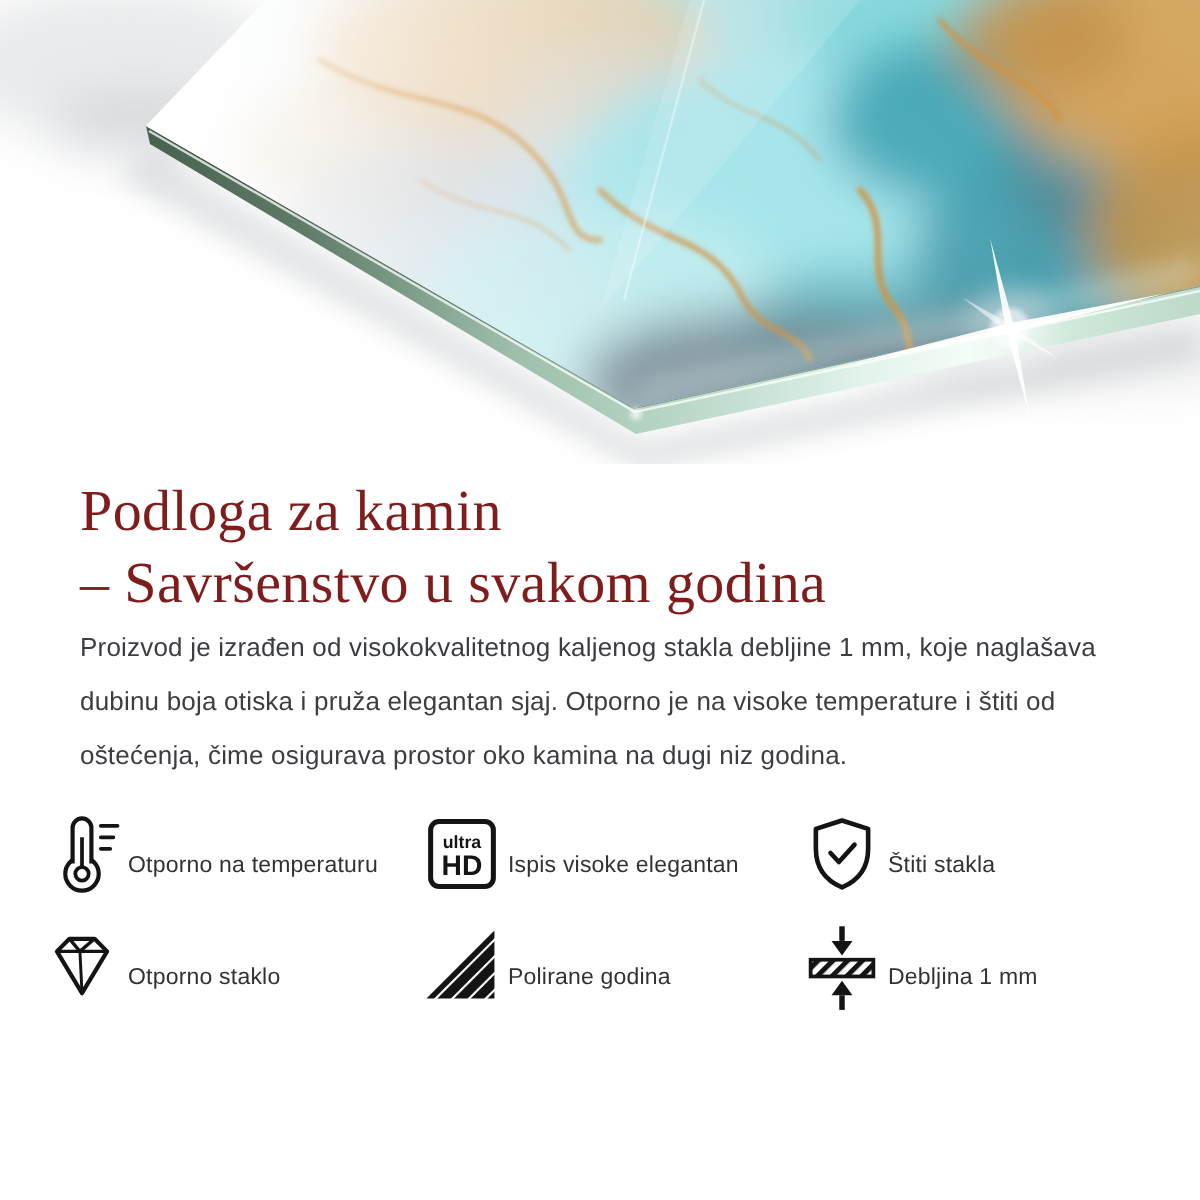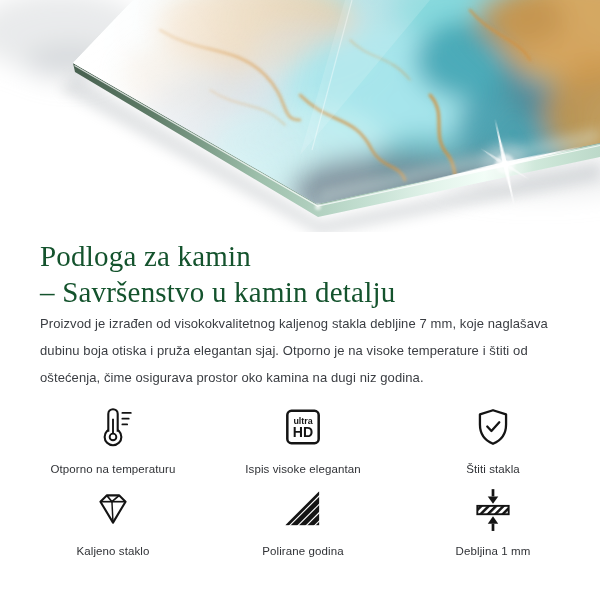--- a/index.html
+++ b/index.html
@@ -6,32 +6,32 @@
   body{
     width:600px;height:600px;background:#ffffff;overflow:hidden;
     font-family:"Liberation Sans","DejaVu Sans",sans-serif;
     -webkit-font-smoothing:antialiased;
   }
   .hero{position:absolute;top:0;left:0;width:600px;height:232px;}
   .content{position:absolute;top:232px;left:0;width:600px;padding:6px 0 0 0;}
   .page-title{
     margin:0 30px 0 40px;
     font-family:"Liberation Serif","DejaVu Serif",serif;
-    font-weight:400;font-size:29px;line-height:36px;color:#14532d;
+    font-weight:400;font-size:29px;line-height:36px;color:#7f1d1d;
     letter-spacing:.2px;
   }
   .page-desc{
     margin:0 0 0 40px;width:545px;
     font-size:13px;line-height:27px;color:#3a3d42;letter-spacing:.1px;
   }
   .features{
     margin:13px 0 0 18px;width:572px;
     display:grid;grid-template-columns:190px 190px 190px;row-gap:10px;
   }
-  .feature{display:flex;flex-direction:column;align-items:center;}
+  .feature{display:flex;flex-direction:row;align-items:center;}
   .feature .ic{width:46px;height:46px;display:block;}
   .feature .lbl{
     margin-top:12px;font-size:11.5px;line-height:14px;color:#303236;
     text-align:right;letter-spacing:.1px;
   }
 </style>
 </head>
 <body>
 
 <div class="hero">
@@ -136,23 +136,23 @@
       <circle cx="505" cy="164" r="3.4"></circle>
     </g>
     <circle cx="318" cy="207" r="3" fill="#ffffff" opacity=".7" filter="url(#hero-b2)"></circle>
   </g>
 </svg>
 </div>
 
 <div class="content">
   <h1 class="page-title">
     <span>Podloga za kamin</span><br>
-    <span>– Savršenstvo u kamin detalju</span>
+    <span>– Savršenstvo u svakom godina</span>
   </h1>
-  <p class="page-desc">Proizvod je izrađen od visokokvalitetnog kaljenog stakla debljine 7 mm, koje naglašava dubinu boja otiska i pruža elegantan sjaj. Otporno je na visoke temperature i štiti od oštećenja, čime osigurava prostor oko kamina na dugi niz godina.</p>
+  <p class="page-desc">Proizvod je izrađen od visokokvalitetnog kaljenog stakla debljine 1 mm, koje naglašava dubinu boja otiska i pruža elegantan sjaj. Otporno je na visoke temperature i štiti od oštećenja, čime osigurava prostor oko kamina na dugi niz godina.</p>
 
   <div class="features">
 
     <div class="feature">
       <svg class="ic" viewBox="0 0 44 44" fill="none" stroke="#141414">
         <circle cx="22" cy="31.5" r="8" stroke-width="2"></circle>
         <path d="M17.5,26.5 V9.5 A4.5,4.5 0 0 1 26.5,9.5 V26.5" fill="#ffffff" stroke-width="2"></path>
         <circle cx="22" cy="31.5" r="3.2" stroke-width="1.8"></circle>
         <path d="M22,14 V28.4" stroke-width="1.8"></path>
         <path d="M31,8.5 H39 M31,14 H37 M31,19.5 H35.5" stroke-width="1.8" stroke-linecap="round"></path>
@@ -177,21 +177,21 @@
       <div class="lbl">Štiti stakla</div>
     </div>
 
     <div class="feature">
       <svg class="ic" viewBox="0 0 44 44" fill="none" stroke="#141414" stroke-linejoin="round">
         <polygon points="16,9 28,9 34,15 22,35 10,15" stroke-width="2"></polygon>
         <path d="M10,15 H34" stroke-width="1.6"></path>
         <path d="M16,9 L21,15 L28,9" stroke-width="1.6"></path>
         <path d="M21,15 L22,35" stroke-width="1.4"></path>
       </svg>
-      <div class="lbl">Kaljeno staklo</div>
+      <div class="lbl">Otporno staklo</div>
     </div>
 
     <div class="feature">
       <svg class="ic" viewBox="0 0 44 44">
         <defs>
             <clipPath id="po-tri">
               <polygon points="5,37.5 37.5,5 37.5,37.5"></polygon>
             </clipPath>
           </defs>
         <g clip-path="url(#po-tri)" stroke="#141414" stroke-width="4.6">

